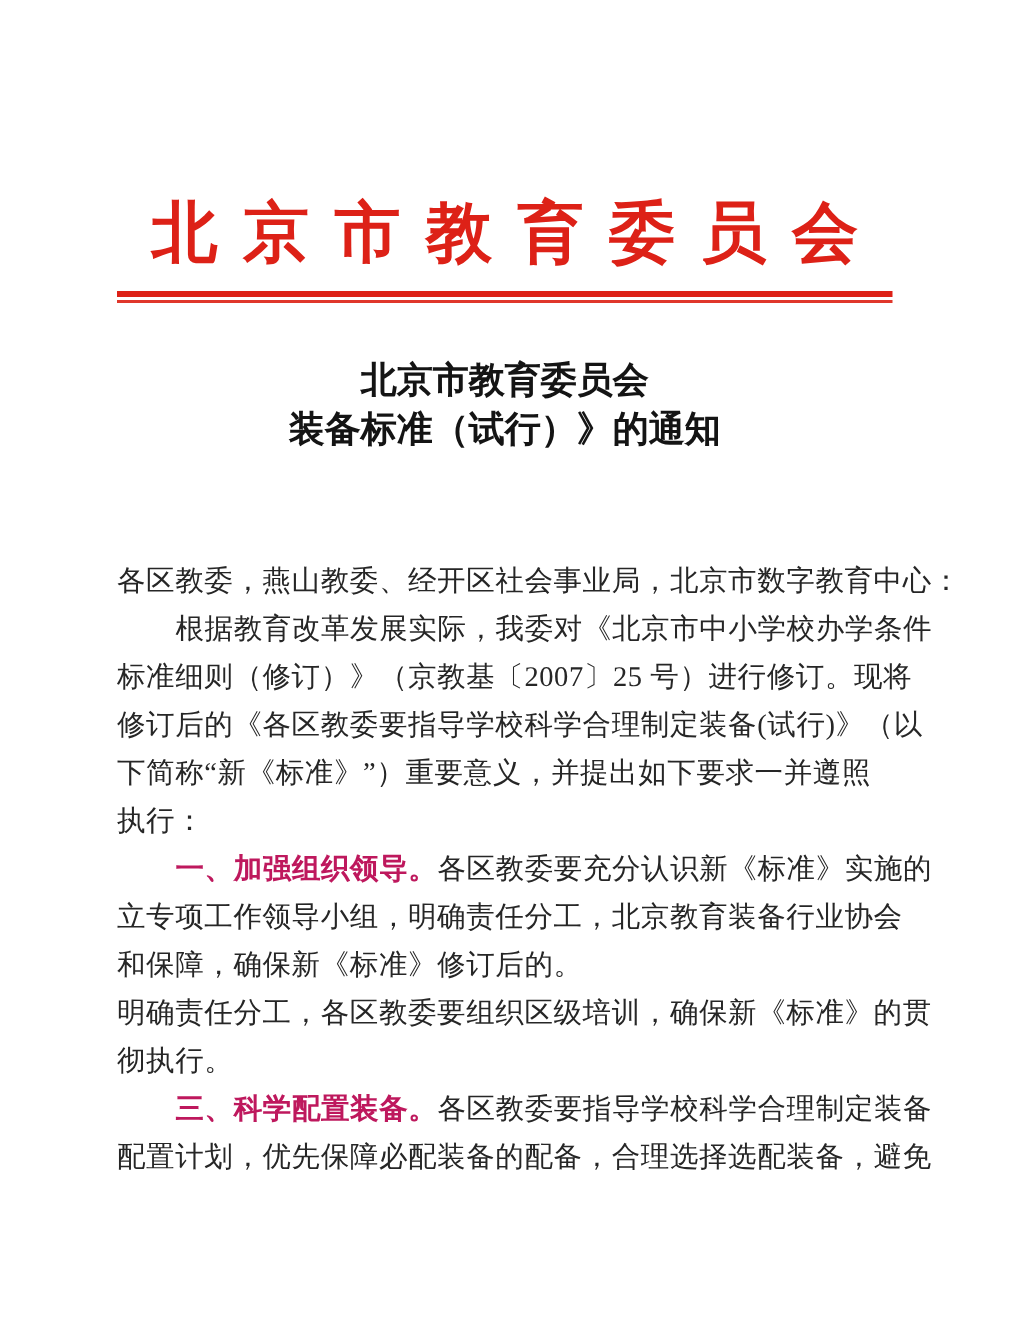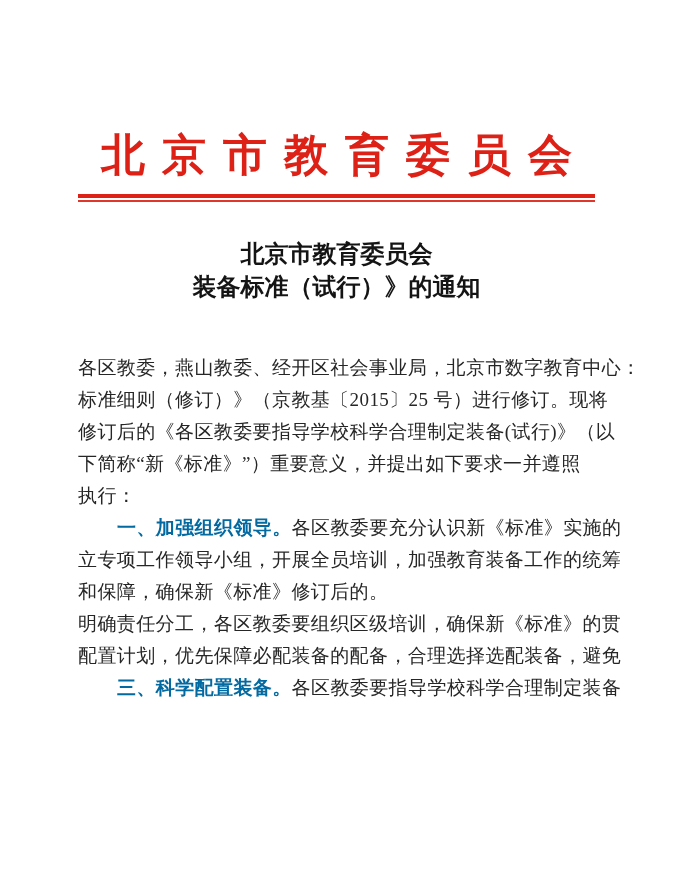--- a/index.html
+++ b/index.html
@@ -48,34 +48,34 @@
     text-align: center;
     color: #141414;
     font-size: 24px;
     font-weight: bold;
     line-height: 32.5px;
     font-family: "Liberation Serif", serif;
   }
   
   .doc-body {
     position: absolute;
-    top: 308px;
+    top: 328px;
     left: 78px;
     width: 524px;
     color: #262626;
     font-size: 19px;
     line-height: 32px;
     letter-spacing: 0.4px;
     font-family: "Liberation Serif", serif;
   }
   .doc-body .line { white-space: nowrap; }
   .doc-body .line.indent { text-indent: 39px; }
   .doc-body .lead {
     font-weight: bold;
-    color: #0369a1;
+    color: #be185d;
     font-family: Liberation Serif, serif;
   }
   
   .footer-watermark {
     position: absolute;
     top: 849px;
     left: 352px;
     display: flex;
     align-items: center;
     gap: 8px;
@@ -106,30 +106,32 @@
 
   <div class="red-rule"></div>
 
   <div class="doc-title">
     <div>北京市教育委员会</div>
     <div>装备标准（试行）》的通知</div>
   </div>
 
   <div class="doc-body">
       <div class="line">各区教委，燕山教委、经开区社会事业局，北京市数字教育中心：</div>
-      <div class="line">标准细则（修订）》（京教基〔2015〕25 号）进行修订。现将</div>
+      <div class="line indent">根据教育改革发展实际，我委对《北京市中小学校办学条件</div>
+      <div class="line">标准细则（修订）》（京教基〔2007〕25 号）进行修订。现将</div>
       <div class="line">修订后的《各区教委要指导学校科学合理制定装备(试行)》（以</div>
       <div class="line">下简称“新《标准》”）重要意义，并提出如下要求一并遵照</div>
       <div class="line">执行：</div>
       <div class="line indent"><span class="lead">一、加强组织领导。</span>各区教委要充分认识新《标准》实施的</div>
-      <div class="line">立专项工作领导小组，开展全员培训，加强教育装备工作的统筹</div>
+      <div class="line">立专项工作领导小组，明确责任分工，北京教育装备行业协会</div>
       <div class="line">和保障，确保新《标准》修订后的。</div>
       <div class="line">明确责任分工，各区教委要组织区级培训，确保新《标准》的贯</div>
+      <div class="line">彻执行。</div>
+      <div class="line indent"><span class="lead">三、科学配置装备。</span>各区教委要指导学校科学合理制定装备</div>
       <div class="line">配置计划，优先保障必配装备的配备，合理选择选配装备，避免</div>
-      <div class="line indent"><span class="lead">三、科学配置装备。</span>各区教委要指导学校科学合理制定装备</div>
     </div>
 
   <div class="footer-watermark">
     <span class="wechat-icon">
       <svg width="31" height="26" viewBox="0 0 31 26" xmlns="http://www.w3.org/2000/svg">
         <ellipse cx="11.5" cy="10" rx="10.5" ry="8.6" fill="#b4b4b4"></ellipse>
         <path d="M6 16.5 L3.6 21.5 L10 18.2 Z" fill="#b4b4b4"></path>
         <circle cx="8" cy="8" r="1.5" fill="#ffffff"></circle>
         <circle cx="14.6" cy="8" r="1.5" fill="#ffffff"></circle>
         <ellipse cx="22" cy="16.4" rx="8.3" ry="7" fill="#b4b4b4" stroke="#ffffff" stroke-width="1.6"></ellipse>

